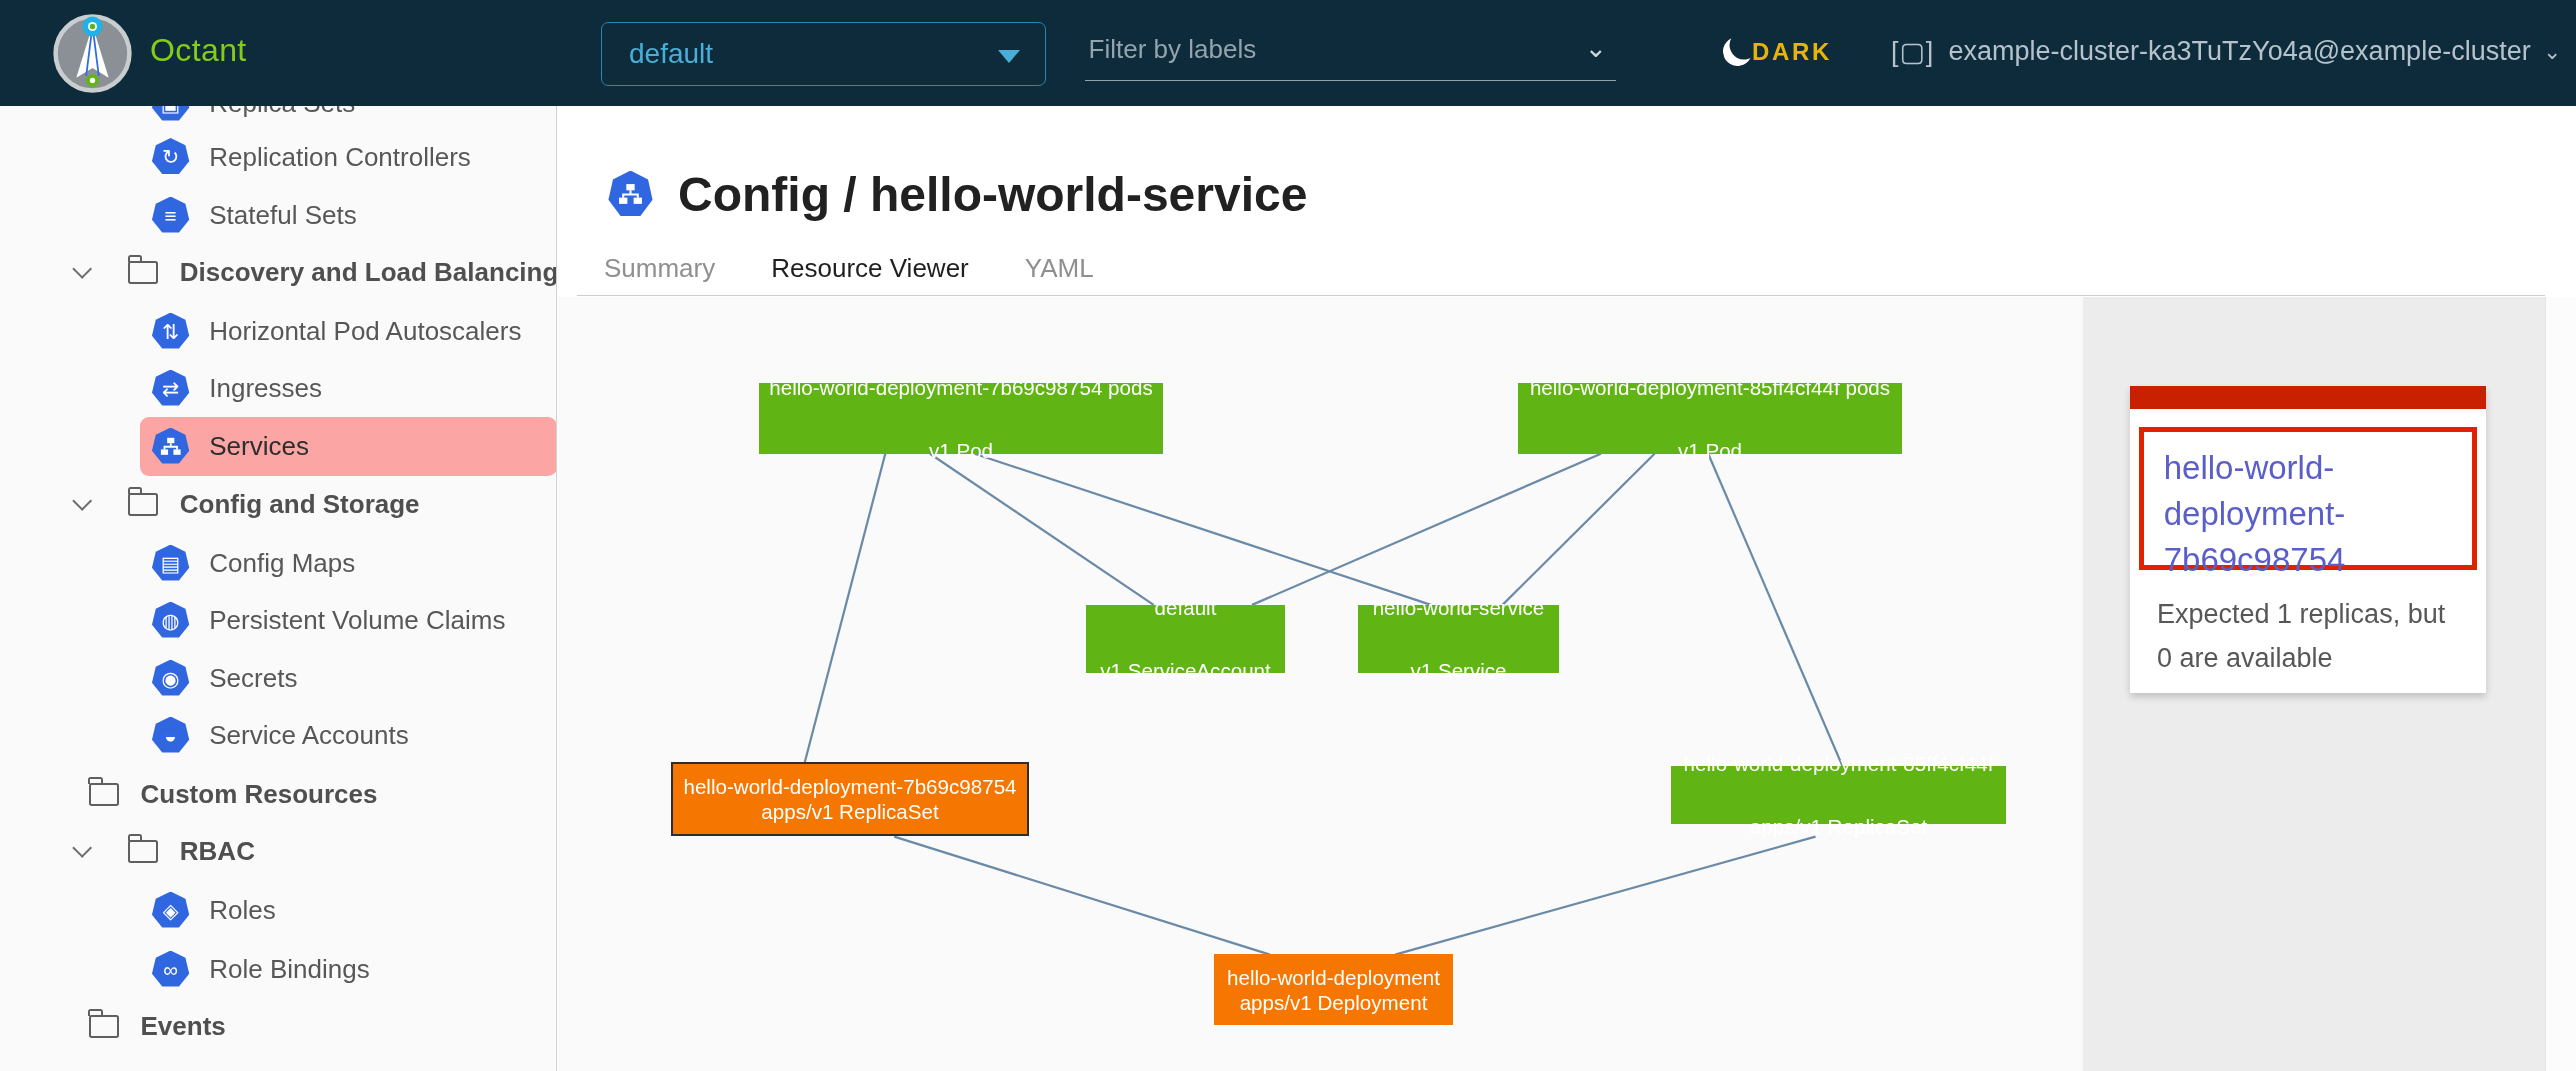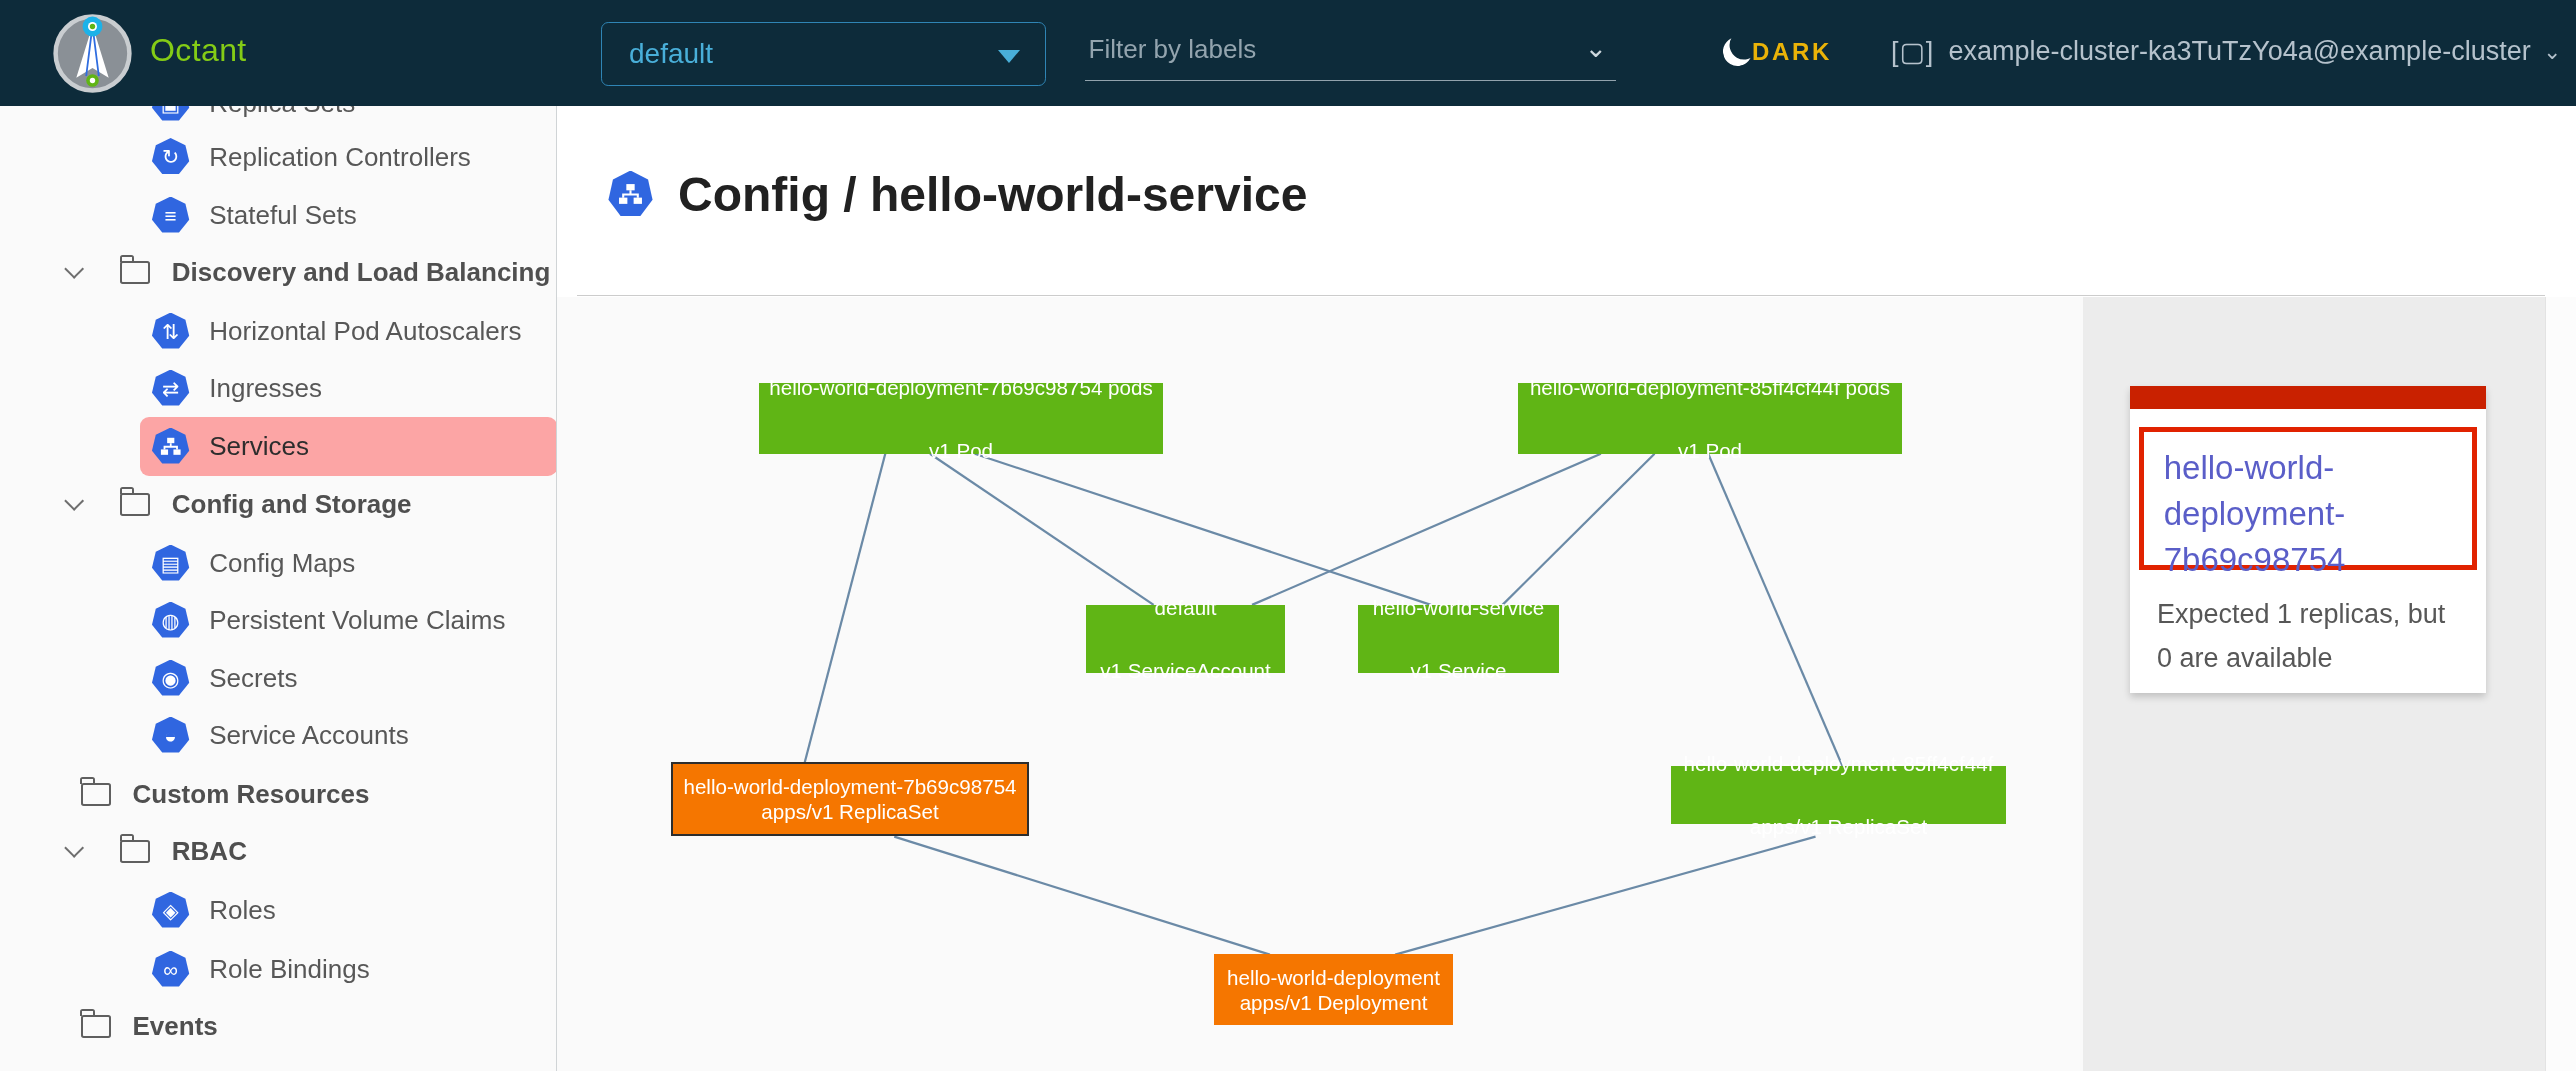--- a/index.html
+++ b/index.html
@@ -29,21 +29,21 @@
   .cluster { position:absolute; left:1891px; top:30px; height:43px; display:flex; align-items:center; cursor:pointer; }
   .cluster-icon { font-size:27px; color:#b5c2cc; letter-spacing:0.9px; }
   .cluster-label { margin-left:14.3px; font-size:27px; color:#b5c2cc; }
   .cluster-chevron { margin-left:12.5px; font-size:21.5px; color:#b5c2cc; }
 
   
   .sidebar { position:absolute; left:0; top:106px; width:557px; height:965px;
              background:#fafafa; border-right:0.9px solid #d0d4d6; overflow:hidden; z-index:20; }
   .nav-row { position:absolute; height:59px; display:flex; align-items:center; cursor:pointer; }
   .nav-row.resource { left:140px; width:417px; }
-  .nav-row.group { left:4px; width:458px; }
+  .nav-row.group { left:12px; width:458px; }
   .nav-row.selected { background:#fca5a5;border-radius:9px; }
   .k8s-icon { width:38px; height:38px; background:#3066e0; flex:0 0 38px;
               clip-path:polygon(50% 0%, 89% 19%, 99% 61%, 72% 95%, 28% 95%, 1% 61%, 11% 19%);
               display:flex; align-items:center; justify-content:center;
               color:#fff; font-size:20.6px; margin-left:11.6px; }
   .k8s-icon svg { display:block; }
   .nav-label { margin-left:19.7px; font-size:26px; color:#575757; white-space:nowrap; }
   .nav-row.selected .nav-label { color:#2d2d2d; }
   .nav-label.bold { font-weight:bold; color:#4f4f4f; margin-left:21.5px; }
   .chev { width:14.3px; height:14.3px; border-right:2.7px solid #6e6e6e; border-bottom:2.7px solid #6e6e6e;
@@ -239,20 +239,25 @@
         <svg width="25" height="25" viewBox="0 0 24 24">
           <rect x="8" y="2" width="8" height="6" fill="#fff"></rect>
           <rect x="1" y="15" width="8" height="6" fill="#fff"></rect>
           <rect x="15" y="15" width="8" height="6" fill="#fff"></rect>
           <path d="M12 8 V12 M5 15 V12 H19 V15" stroke="#fff" stroke-width="2" fill="none"></path>
         </svg>
       </span>
       <h1 class="page-title">Config / hello-world-service</h1>
     </div>
 
+    <div class="tabs">
+      <div class="tab">Summary</div>
+      <div class="tab active">Resource Viewer</div>
+      <div class="tab">YAML</div>
+    </div>
     <div class="rule"></div>
 
     <div class="graph">
       <svg class="edges" width="1526" height="775" viewBox="0 0 1706 866">
         <g stroke="#5c7e9e" stroke-width="2.5" opacity="0.9">
           <line x1="367" y1="175" x2="277" y2="520"></line>
           <line x1="417" y1="175" x2="667" y2="344"></line>
           <line x1="467" y1="175" x2="977" y2="344"></line>
           <line x1="1167" y1="175" x2="777" y2="344"></line>
           <line x1="1227" y1="175" x2="1057" y2="344"></line>

